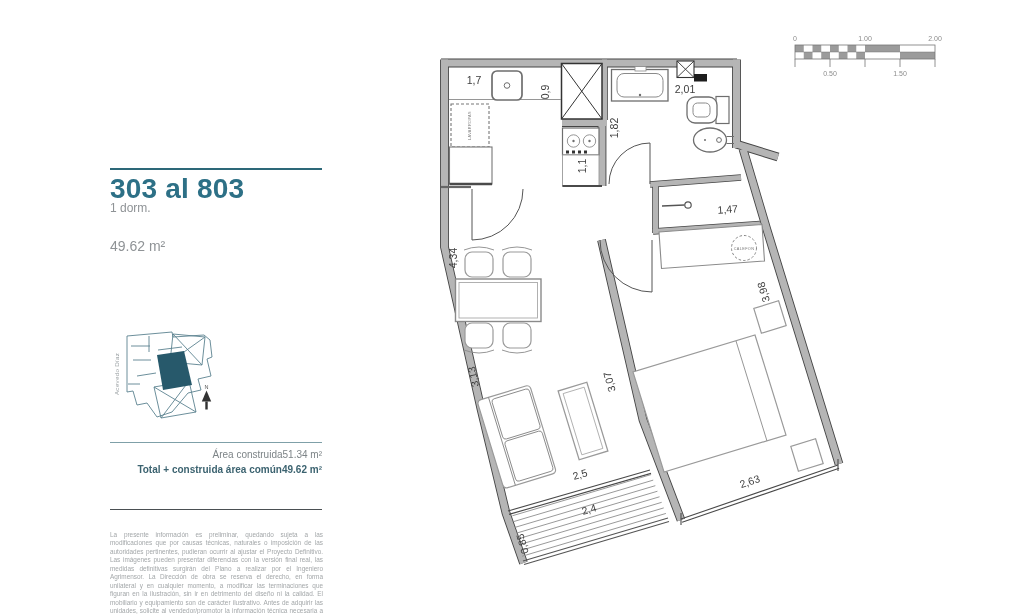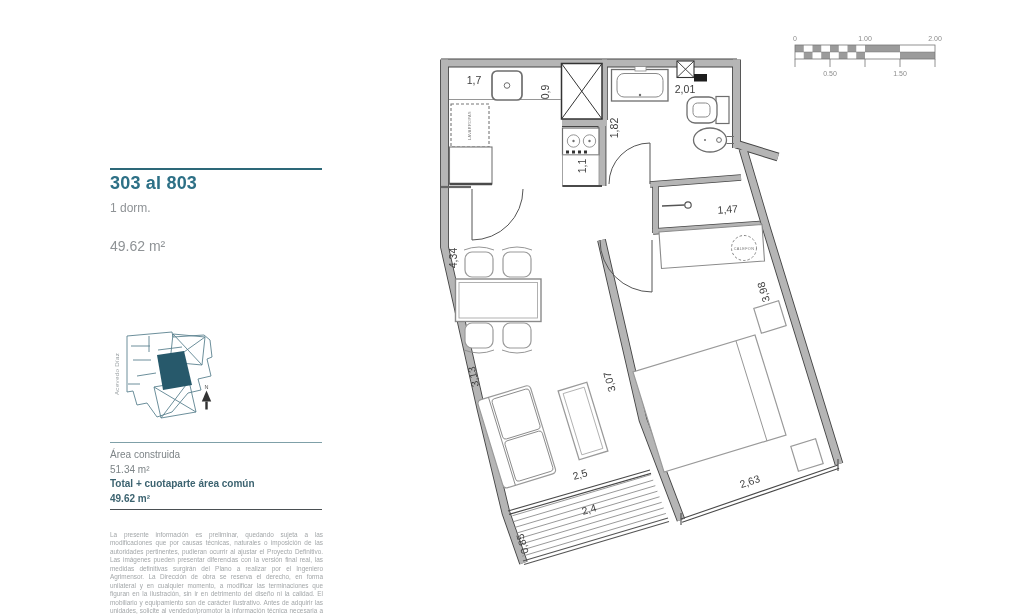--- a/index.html
+++ b/index.html
@@ -5,25 +5,25 @@
   html,body{margin:0;padding:0;background:#fff;width:1024px;height:614px;overflow:hidden;
     font-family:"Liberation Sans", sans-serif;}
   #stage{position:relative;width:1024px;height:472px;background:#fff;}
   #plan-svg{position:absolute;left:0;top:0;}
 
   
   .rule{position:absolute;left:110px;width:212px;background:#2d6878;}
   #rule-title{top:168px;height:2px;}
   #rule-table-top{top:442px;height:1px;background:#7fa0a8;}
   #rule-table-bottom{top:509px;height:1px;background:#4a4f52;}
-  #title{position:absolute;left:110px;top:173px;font-size:18px;font-weight:bold;color:#2d7086;letter-spacing:.2px;}
+  #title{position:absolute;left:110px;top:173px;font-size:28px;font-weight:bold;color:#2d7086;letter-spacing:.2px;}
   #subtitle{position:absolute;left:110px;top:201px;font-size:12px;color:#8f9396;}
   #area-big{position:absolute;left:110px;top:238px;font-size:14px;color:#8f9396;}
   #area-table{position:absolute;left:110px;top:448px;width:212px;font-size:10px;color:#7d8487;}
-  .arow{display:flex;justify-content:flex-end;line-height:14.5px;flex-direction:column;}
+  .arow{display:flex;justify-content:flex-end;line-height:14.5px;}
   .arow.bold{font-weight:bold;color:#3c6370;}
   #disclaimer{position:absolute;left:110px;top:531px;width:213px;font-size:6.4px;line-height:1.32;
     color:#a3a7a9;text-align:justify;}
 
   
   .wall{stroke:#b5b5b5;stroke-width:7;fill:none;stroke-linecap:butt;stroke-linejoin:miter;}
   .wall-sm{stroke:#b5b5b5;stroke-width:5;fill:none;stroke-linecap:butt;}
   .wedge{stroke:#454545;fill:none;stroke-linecap:butt;stroke-linejoin:miter;}
   .fx-thin{stroke:#8a8a8a;fill:none;stroke-width:.9;}
   .furn{stroke:#9a9a9a;fill:#fff;stroke-width:1.2;}
@@ -284,20 +284,20 @@
   <div id="subtitle">1 dorm.</div>
   <div id="area-big">49.62 m²</div>
 
   <div class="rule" id="rule-table-top"></div>
   <div id="area-table">
       <div class="arow">
         <span>Área construida</span>
         <span>51.34 m²</span>
       </div>
       <div class="arow bold">
-        <span>Total + cuotaparte área común</span>
+        <span>Total + construida área común</span>
         <span>49.62 m²</span>
       </div>
     </div>
   <div class="rule" id="rule-table-bottom"></div>
 
   <div id="disclaimer">La presente información es preliminar, quedando sujeta a las modificaciones que por causas técnicas, naturales o imposición de las autoridades pertinentes, pudieran ocurrir al ajustar el Proyecto Definitivo. Las imágenes pueden presentar diferencias con la versión final real, las medidas definitivas surgirán del Plano a realizar por el Ingeniero Agrimensor. La Dirección de obra se reserva el derecho, en forma unilateral y en cualquier momento, a modificar las terminaciones que figuran en la ilustración, sin ir en detrimento del diseño ni la calidad. El mobiliario y equipamiento son de carácter ilustrativo. Antes de adquirir las unidades, solicite al vendedor/promotor la información técnica necesaria a efectos de confirmar los datos obtenidos y poder tomar una decisión informada.</div>
 </div>
 
 </body></html>

